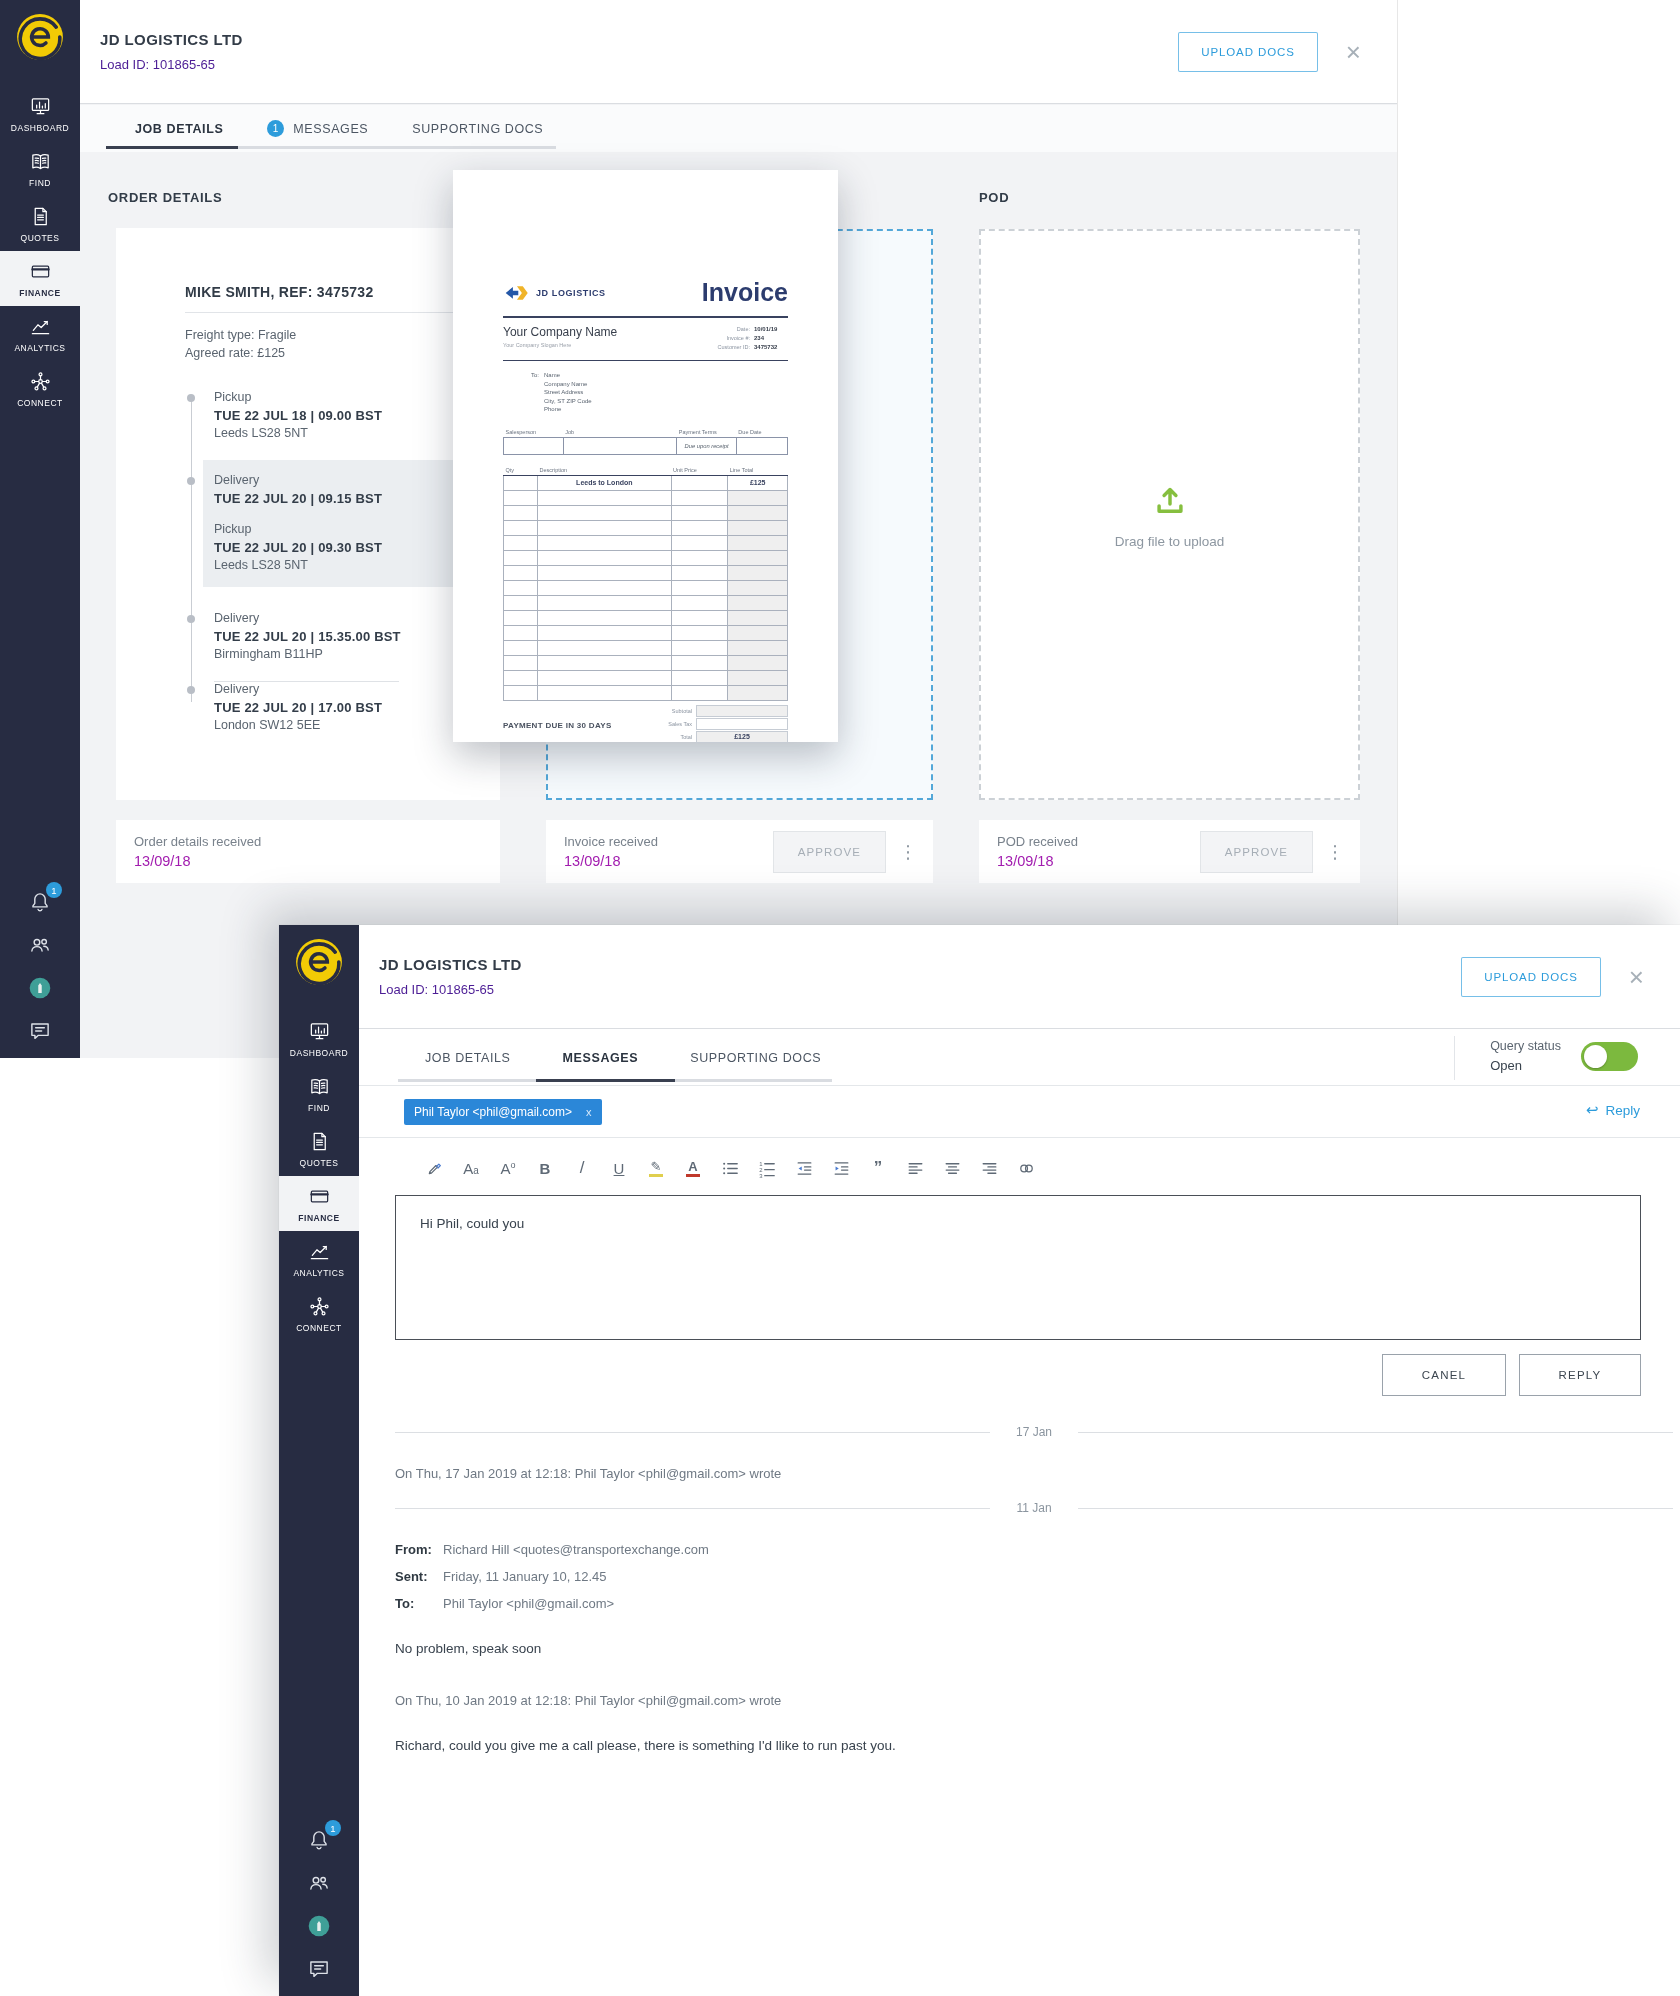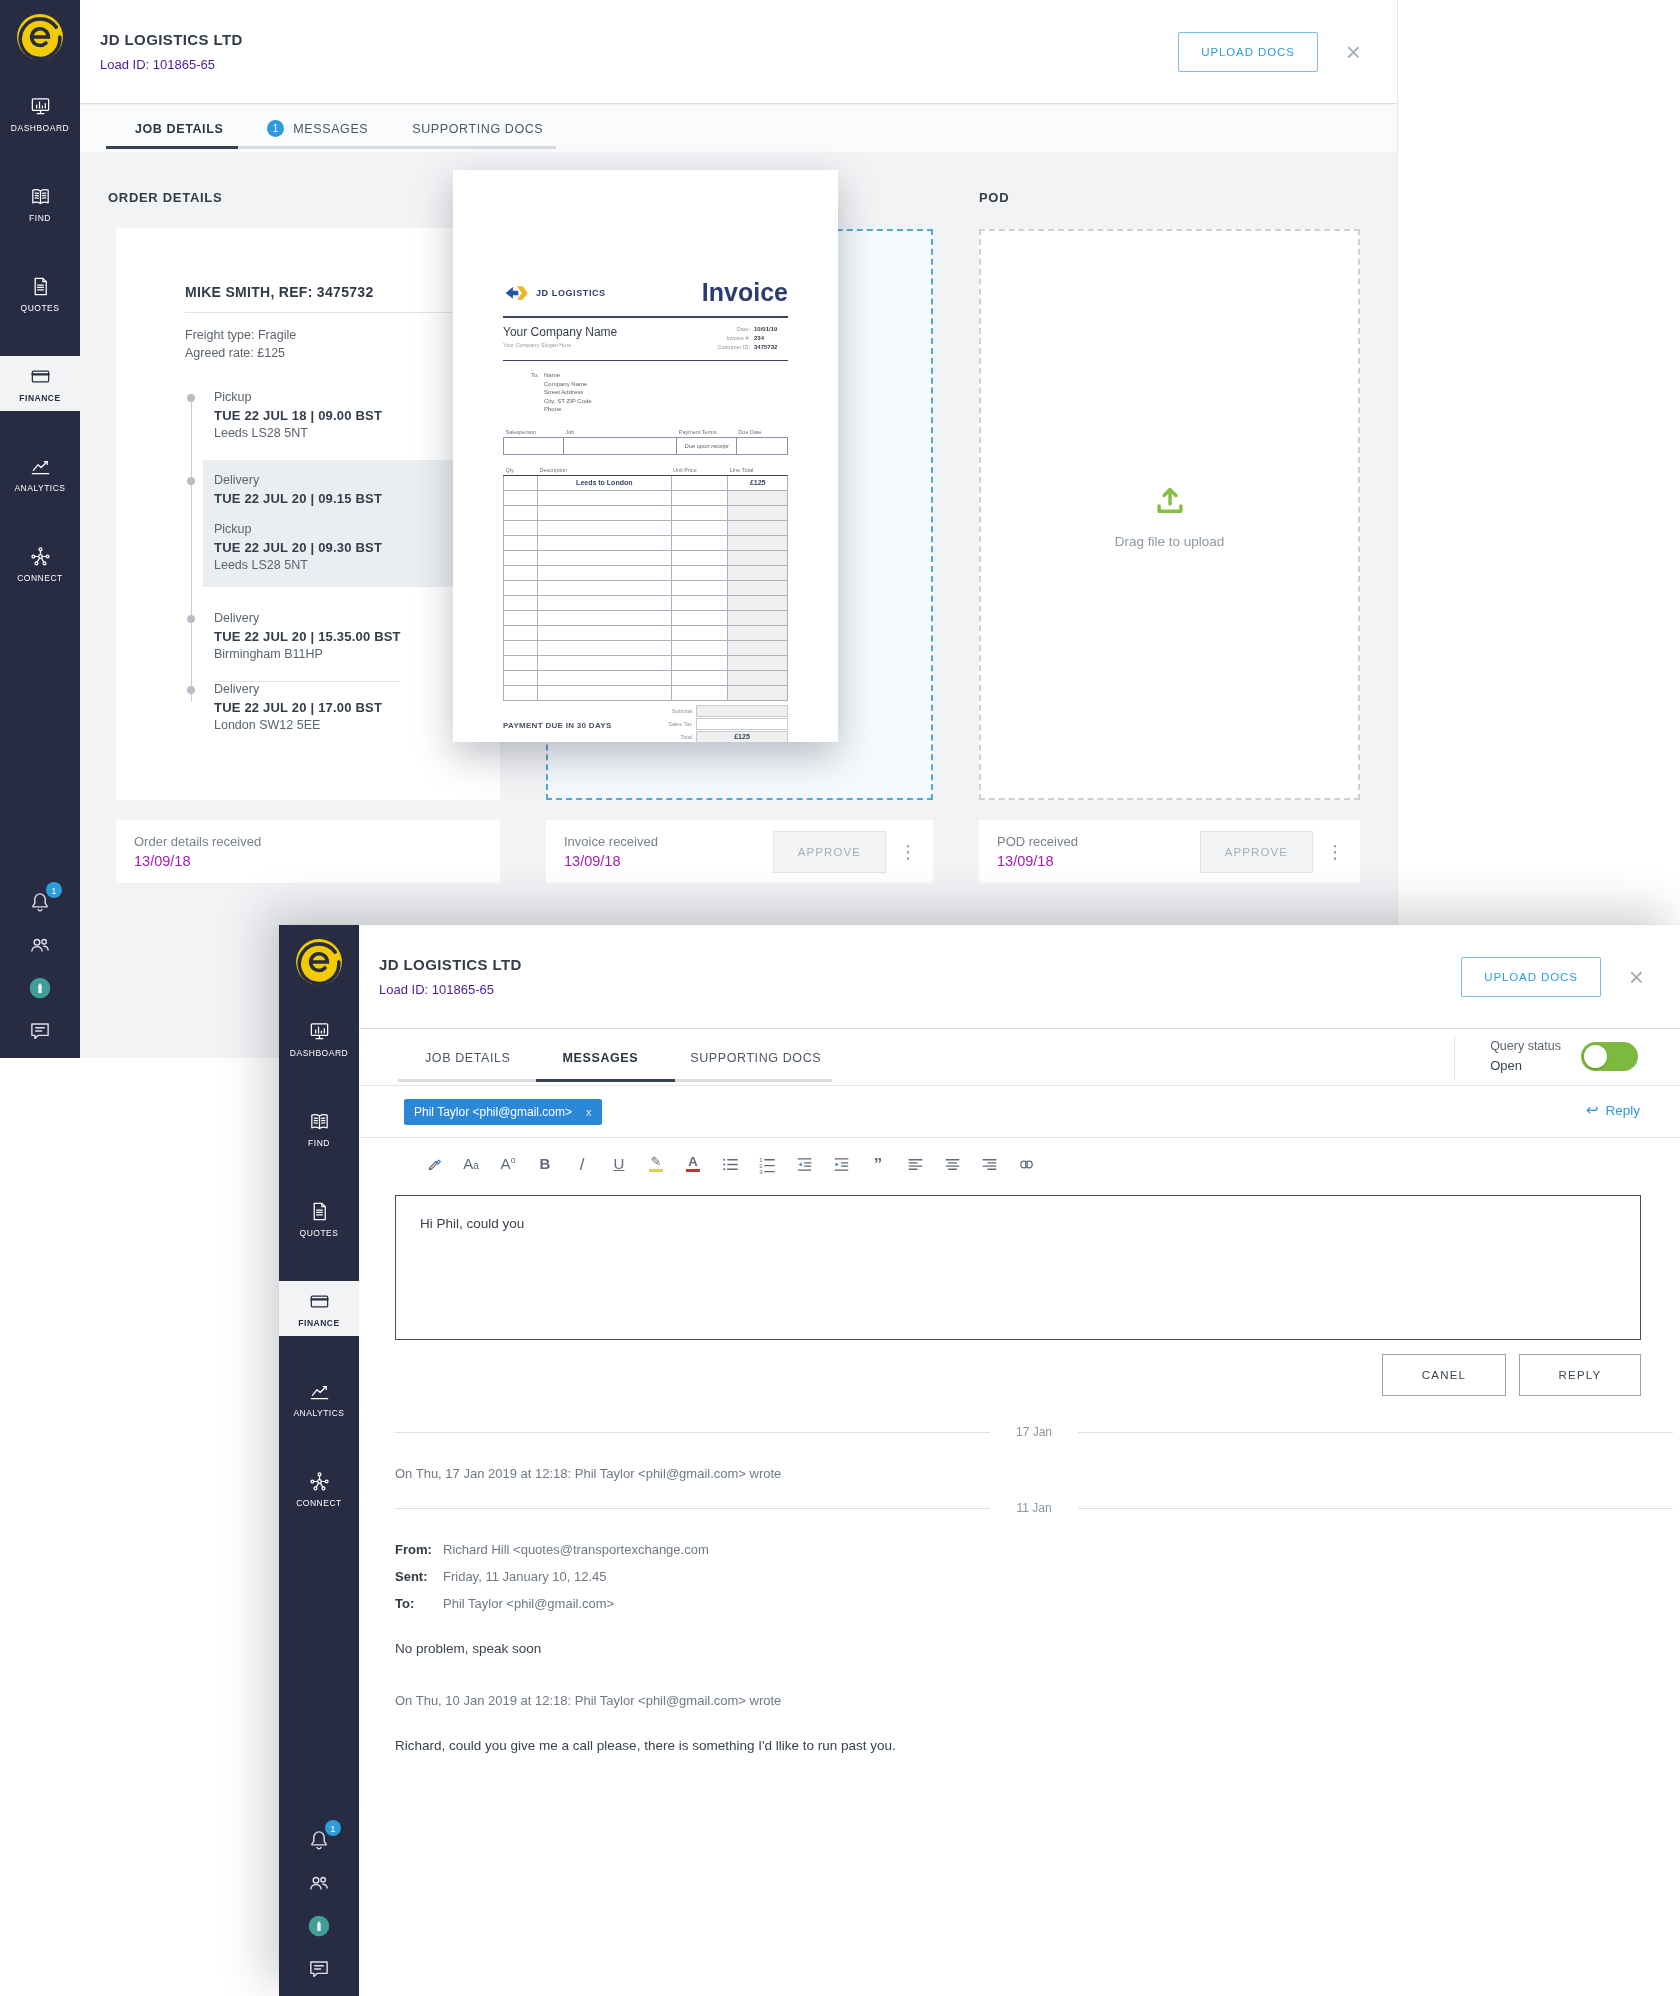--- a/index.html
+++ b/index.html
@@ -5,21 +5,21 @@
   html,body{margin:0;padding:0;}
   .stage{position:relative;width:1680px;height:1996px;background:#ffffff;
     font-family:"Liberation Sans",sans-serif;overflow:hidden;-webkit-font-smoothing:antialiased;}
   .window{position:absolute;}
   
   .win1{left:0;top:0;width:1397px;height:1058px;background:#f2f3f5;border-right:1px solid #e7e7e7;}
   
   .sidebar{position:absolute;left:0;top:0;bottom:0;width:80px;background:#272c42;z-index:4;
     display:flex;flex-direction:column;align-items:center;}
   .logo{margin-top:12px;width:50px;height:50px;flex:0 0 auto;}
-  .nav-items{margin-top:24px;width:100%;display:flex;flex-direction:column;gap:35px;}
+  .nav-items{margin-top:24px;width:100%;display:flex;flex-direction:column;}
   .nav-item{width:100%;display:flex;flex-direction:column;align-items:center;padding:9px 0 8px;gap:5px;cursor:pointer;}
   .nav-ico{height:23px;display:flex;align-items:center;}
   .nav-ico svg{width:23px;height:23px;stroke:#ffffff;fill:none;stroke-width:1.3;stroke-linecap:round;stroke-linejoin:round;}
   .nav-label{font-size:8.5px;color:#ffffff;letter-spacing:.5px;}
   .nav-item.active{background:#f2f3f5;}
   .nav-item.active .nav-label{color:#272c42;font-weight:bold;}
   .nav-item.active svg{stroke:#272c42;}
   .side-foot{position:absolute;bottom:14px;left:0;width:100%;display:flex;flex-direction:column;align-items:center;gap:17px;}
   .foot-item{position:relative;width:26px;height:26px;cursor:pointer;}
   .foot-item svg{width:26px;height:26px;stroke:#dde1e8;fill:none;stroke-width:1.3;stroke-linecap:round;stroke-linejoin:round;}
@@ -133,21 +133,21 @@
   .win2{left:279px;top:925px;width:1401px;height:1071px;background:#fff;
     box-shadow:-14px -14px 42px rgba(35,45,60,.22),0 0 1px rgba(0,0,0,.15);}
   .recip{position:absolute;left:0;right:0;top:160px;height:53px;background:#fff;
     border-top:1px solid #e4e7ea;border-bottom:1px solid #e4e7ea;box-sizing:border-box;}
   .chip{position:absolute;left:45px;top:13px;display:inline-flex;align-items:center;gap:14px;height:26px;
     background:#2b87d8;color:#fff;font-size:12px;padding:0 10px;border-radius:2px;cursor:default;}
   .chip-x{font-size:11px;color:#d9eafb;cursor:pointer;}
   .reply-link{position:absolute;right:40px;top:15px;color:#2d9cdb;font-size:13.5px;display:flex;align-items:center;gap:7px;cursor:pointer;}
   .reply-arrow{font-size:15px;}
   .toolbar{position:absolute;left:63px;top:224px;height:38px;display:flex;align-items:center;gap:13px;}
-  .tb-icon{width:24px;height:26px;display:flex;justify-content:center;color:#5f6a76;cursor:pointer;}
+  .tb-icon{width:24px;height:26px;display:flex;align-items:center;justify-content:center;color:#5f6a76;cursor:pointer;}
   .tb-icon svg{width:19px;height:19px;stroke:#5f6a76;fill:none;stroke-width:1.6;stroke-linecap:round;stroke-linejoin:round;}
   .tb-txt{font-size:14px;color:#5f6a76;}
   .tb-stack{display:flex;flex-direction:column;align-items:center;line-height:1;}
   .tb-stack .bar{width:14px;height:3px;margin-top:1px;display:block;}
   .compose{position:absolute;left:36px;top:270px;width:1246px;height:145px;border:1px solid #4a4f57;
     background:#fff;box-sizing:border-box;padding:20px 24px;font-size:13.5px;color:#39434e;cursor:text;}
   .dlg-btn{position:absolute;background:#fff;border:1px solid #9aa2ab;color:#3c4650;font-size:11.5px;
     letter-spacing:1.2px;font-family:inherit;cursor:pointer;}
   .cancel-btn{left:1023px;top:429px;width:124px;height:42px;}
   .reply-btn{left:1160px;top:429px;width:122px;height:42px;}

